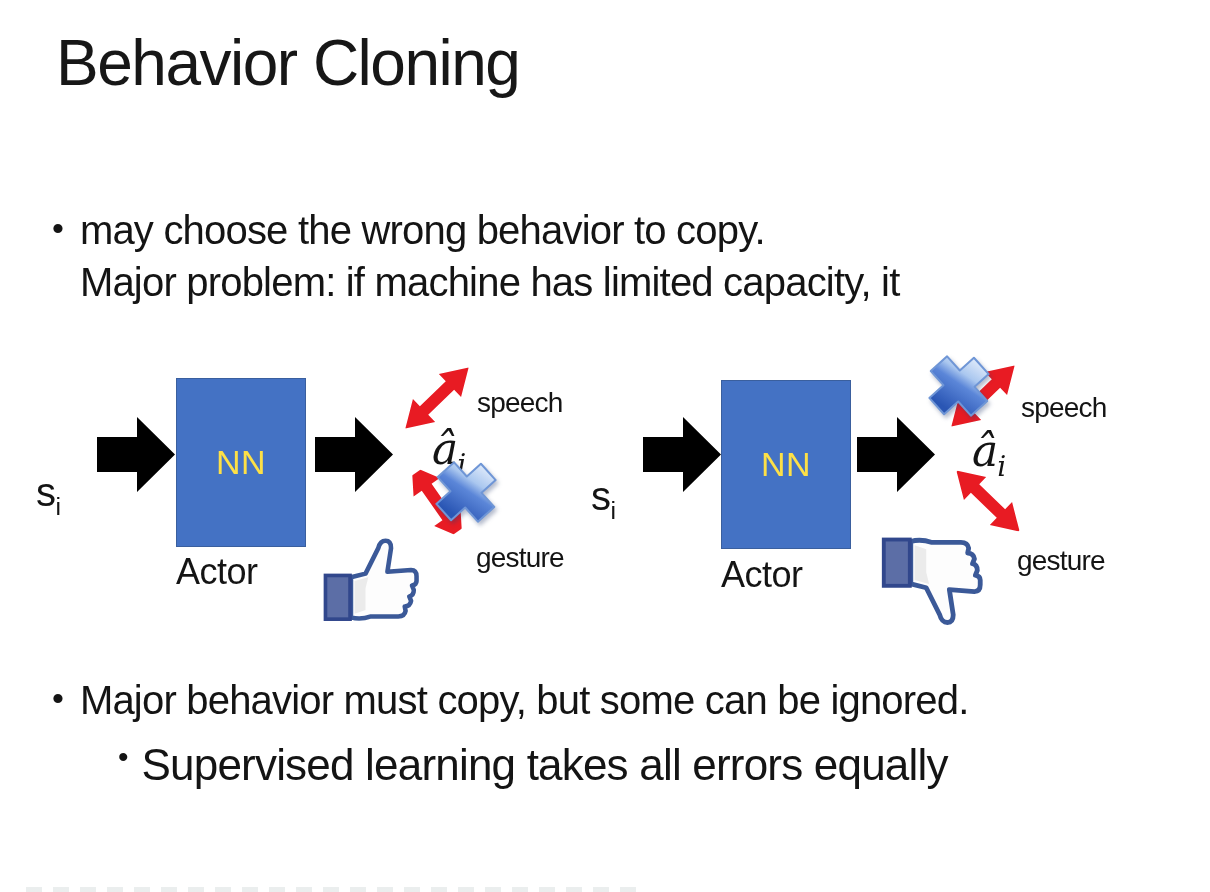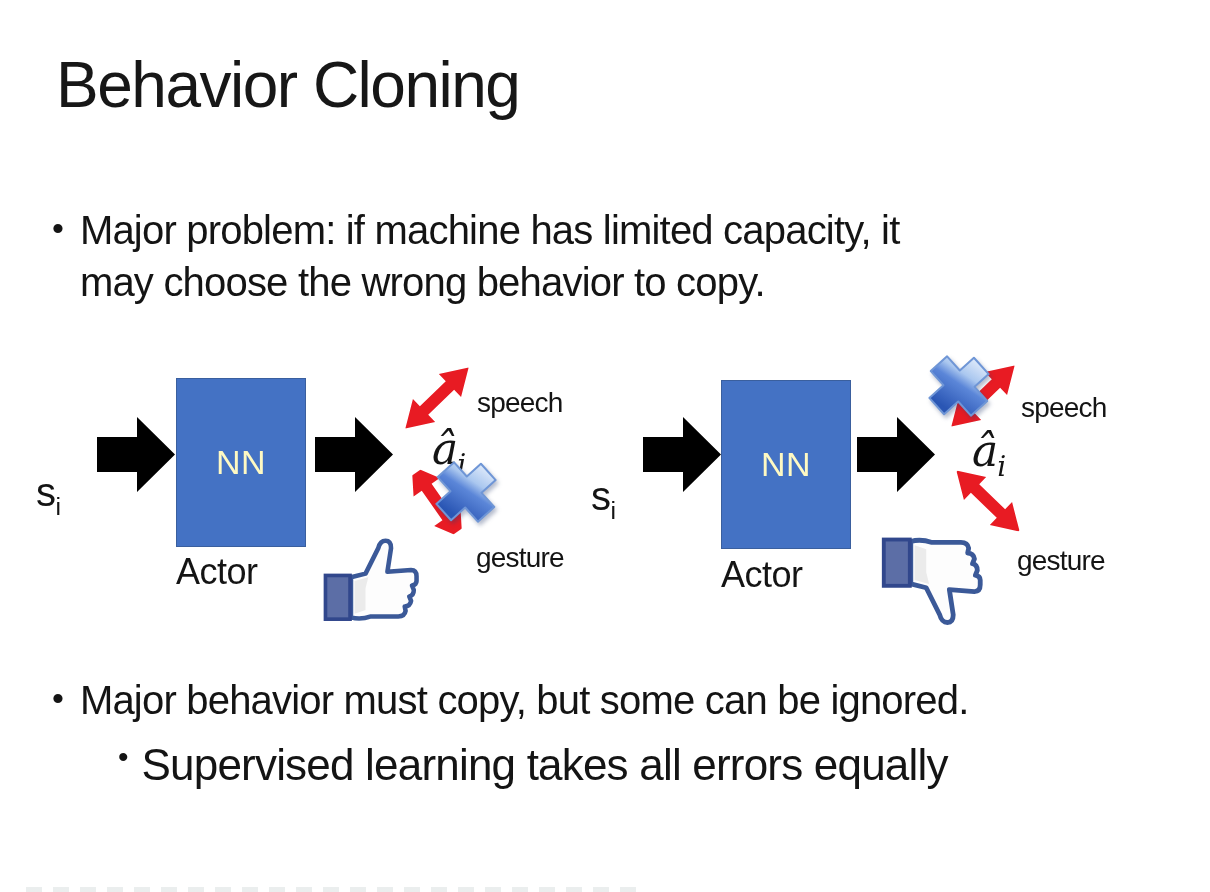--- a/index.html
+++ b/index.html
@@ -4,40 +4,40 @@
 <style>
   html,body{margin:0;padding:0;background:#ffffff;}
   #slide{
     position:relative;width:1210px;height:892px;background:#ffffff;
     overflow:hidden;font-family:"Liberation Sans",sans-serif;color:#141414;
   }
   .abs{position:absolute;}
 
   
   .title{
-    left:56px;top:48px;font-size:64px;font-weight:400;letter-spacing:-1.5px;
+    left:56px;top:26px;font-size:64px;font-weight:400;letter-spacing:-1.5px;
     color:#171717;white-space:nowrap;
   }
   .bullet-row{display:flex;align-items:flex-start;}
   .bullet-dot{font-size:34px;line-height:1.45;margin-right:16px;}
   .bullet-text{font-size:40px;line-height:1.3;letter-spacing:-0.8px;}
   .b1{left:52px;top:204px;}
   .b2{left:52px;top:674px;}
   .b3{left:118px;top:736px;}
   .b3 .bullet-dot{font-size:30px;line-height:1.4;margin-right:13px;}
   .b3 .bullet-text{font-size:44px;}
 
   
   .state{font-size:40px;letter-spacing:-0.5px;margin-top:40px;}
   .state sub{font-size:62%;}
   .nn-box{
     width:130px;height:169px;border:1.5px solid #3a5f9e;box-sizing:border-box;
     display:flex;align-items:center;justify-content:center;
   }
-  .nn-label{color:#fef9c3;font-size:34px;letter-spacing:0.5px;}
+  .nn-label{color:#fde047;font-size:34px;letter-spacing:0.5px;}
   .actor{width:130px;text-align:left;font-size:36px;letter-spacing:-0.5px;}
   .ahat{font-family:"DejaVu Serif",serif;font-style:italic;font-size:44px;letter-spacing:-1px;margin-left:36px;}
   .ahat sub{font-size:64%;}
   .sg-label{font-size:28px;letter-spacing:-0.8px;white-space:nowrap;margin-top:34px;}
 
   
   .blk-arrow{width:78px;height:75px;}
   .dbl-arrow{transform-origin:center center;}
   .cross{filter:drop-shadow(2px 3px 2px rgba(40,60,110,0.35));z-index:5;}
   .thumb svg{display:block;}
@@ -72,22 +72,22 @@
   </defs>
 </svg>
 
 <div id="slide">
 
   <div class="abs title">Behavior Cloning</div>
 
   <div class="abs b1 bullet-row">
     <span class="bullet-dot">•</span>
     <div class="bullet-text">
+      <div>may choose the wrong behavior to copy.</div>
       <div>Major problem: if machine has limited capacity, it</div>
-      <div>may choose the wrong behavior to copy.</div>
     </div>
   </div>
 
   <div class="abs state" style="left:36px;top:430px;"><span>s</span><sub>i</sub></div>
 
   <svg class="abs blk-arrow" style="left:97px;top:417px;" viewBox="0 0 78 75">
     <use href="#blkArrowShape" fill="#000000"></use>
   </svg>
 
   <div class="abs nn-box" style="left:176px;top:378px;background:#4472c4;">

